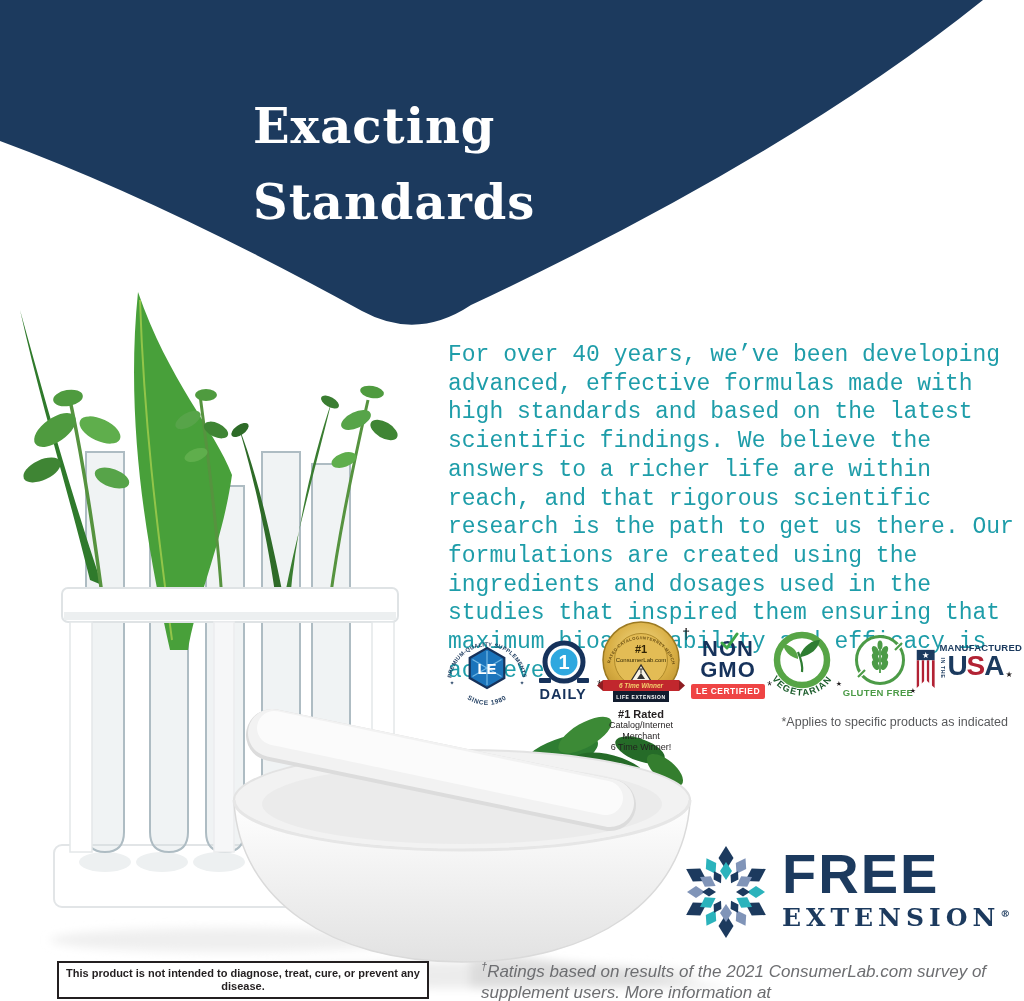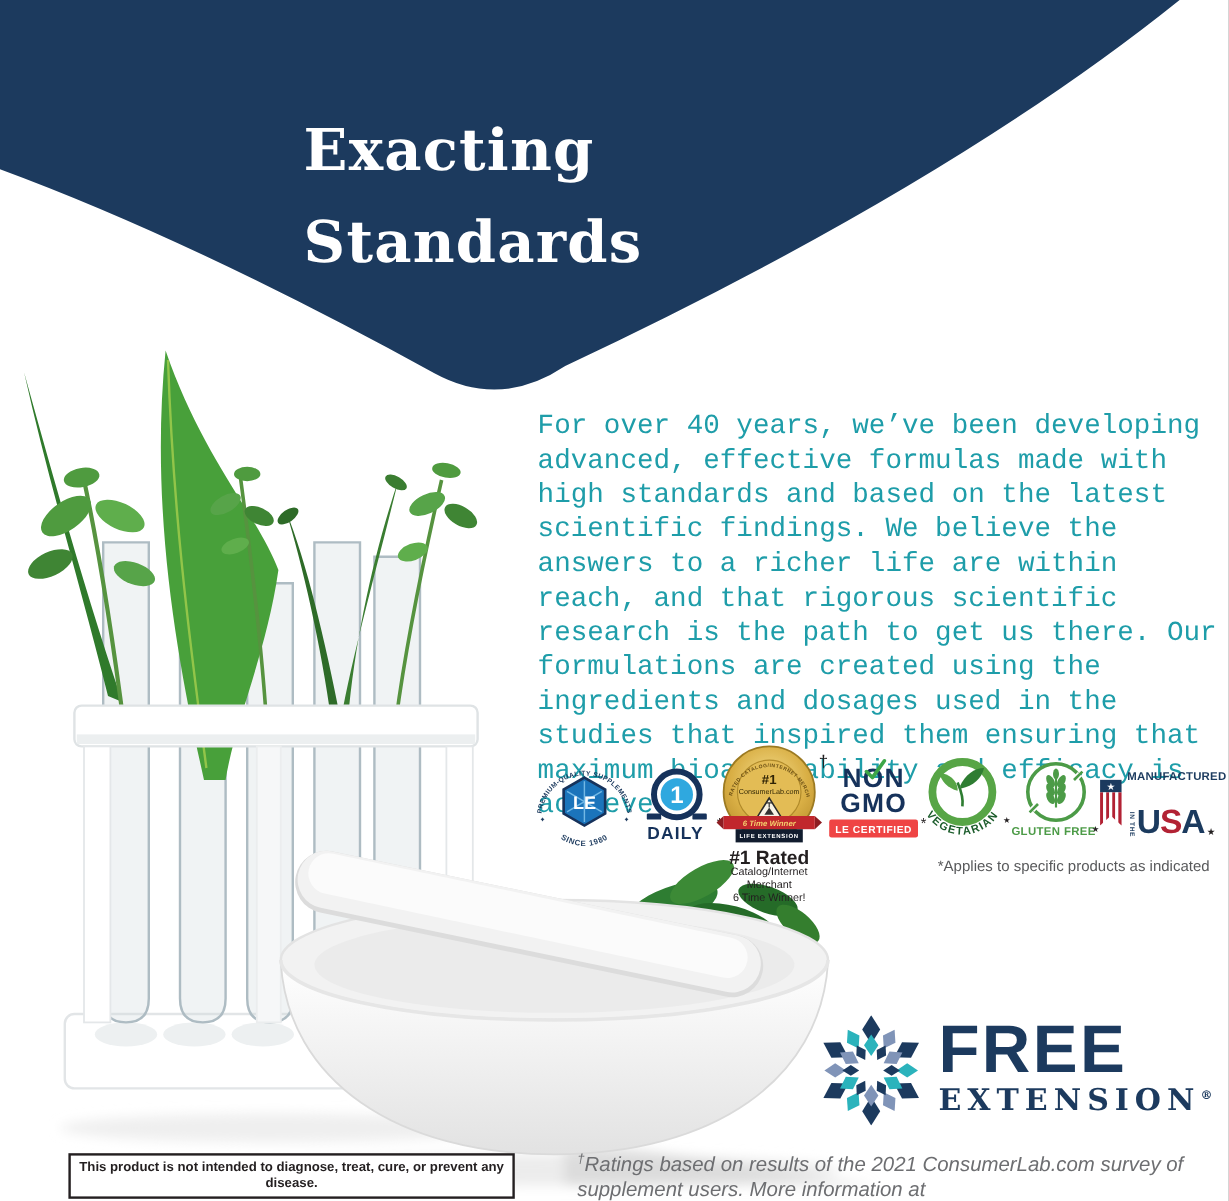--- a/index.html
+++ b/index.html
@@ -18,35 +18,35 @@
   
   .badge{position:absolute;text-align:center;}
   #b-le{left:442px;top:624px;width:90px;}
   #b-daily{left:528px;top:636px;width:72px;}
   #b-cl{left:596px;top:618px;width:90px;}
   #b-ngmo{left:690px;top:638px;width:76px;}
   #b-veg{left:760px;top:628px;width:84px;}
   #b-gf{left:842px;top:632px;width:76px;}
   #b-usa{left:916px;top:642px;width:106px;}
   .cl-caption{color:#231F20;line-height:11px;margin-top:1px;}
-  .cl-caption .c1{font-size:16px;font-weight:bold;}
+  .cl-caption .c1{font-size:11px;font-weight:bold;}
   .cl-caption .c2,.cl-caption .c3{font-size:9px;font-weight:normal;}
   .cl-dagger{position:absolute;right:-4px;top:8px;font-size:14px;color:#231F20;}
   .ngmo-word{position:relative;font-weight:800;font-size:22px;line-height:21px;
              color:#16325B;letter-spacing:1px;font-family:"Liberation Sans",sans-serif;}
   .ngmo-check{position:absolute;left:50%;top:-6px;transform:translateX(-50%);}
   .ngmo-band{display:inline-block;margin-top:3px;background:#ef4444;color:#fff;
              font-size:8.5px;font-weight:bold;letter-spacing:.5px;padding:2.5px 5px;border-radius:2px;}
   .marker{position:absolute;font-size:12px;color:#231F20;}
   #b-ngmo .marker{right:-6px;bottom:6px;}
   #b-daily .marker{right:-2px;bottom:16px;}
   .usa-row{display:flex;align-items:flex-start;}
   .usa-text{margin-left:4px;text-align:left;}
   .usa-l1{font-size:9.5px;font-weight:800;color:#1B3A5E;letter-spacing:.2px;}
-  .usa-mid{display:flex;align-items:flex-end;position:relative;margin-top:19px;}
+  .usa-mid{display:flex;align-items:flex-end;position:relative;}
   .usa-inthe{position:absolute;left:-7px;top:12px;font-size:5.5px;font-weight:bold;color:#1B3A5E;
              transform:rotate(90deg);transform-origin:center;white-space:nowrap;letter-spacing:.5px;}
   .usa-big{font-size:28px;font-weight:800;letter-spacing:-1px;line-height:26px;margin-left:8px;}
   .usa-big .s{color:#B22234;} .usa-big .n{color:#1B3A5E;}
   .usa-star{font-size:8px;color:#231F20;margin-left:2px;vertical-align:bottom;}
 
   .badges-footnote{right:16px;top:715px;font-size:12.5px;color:#58595B;}
 
   
   .logo{left:680px;top:846px;display:flex;align-items:center;}

